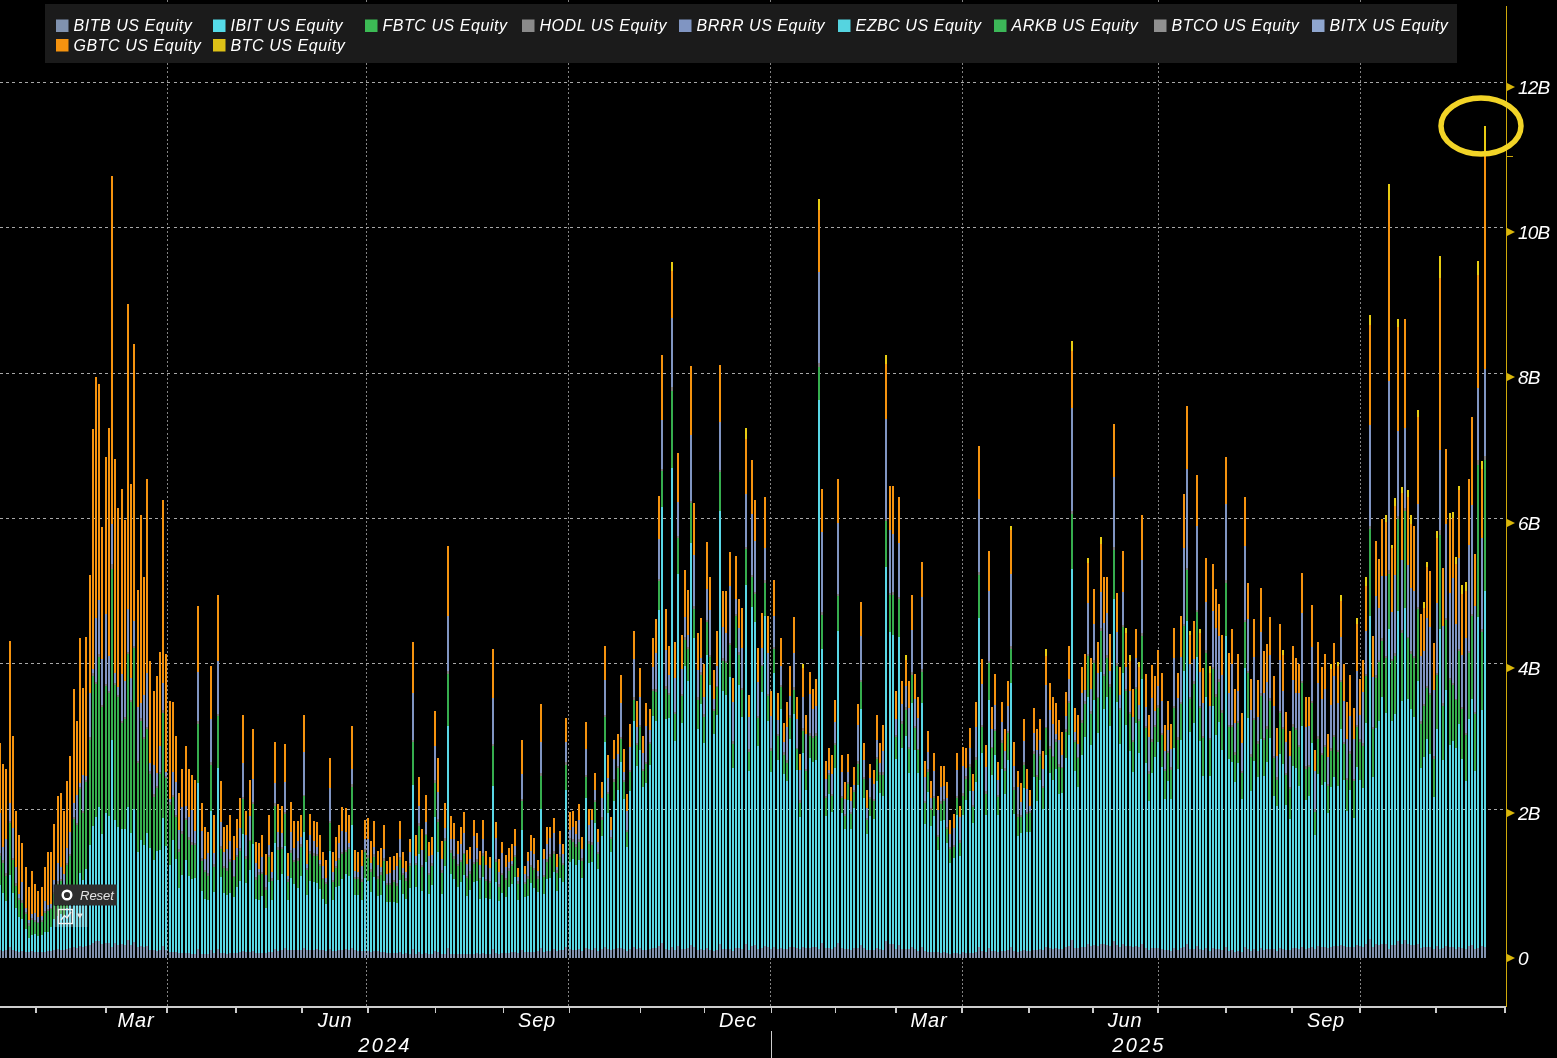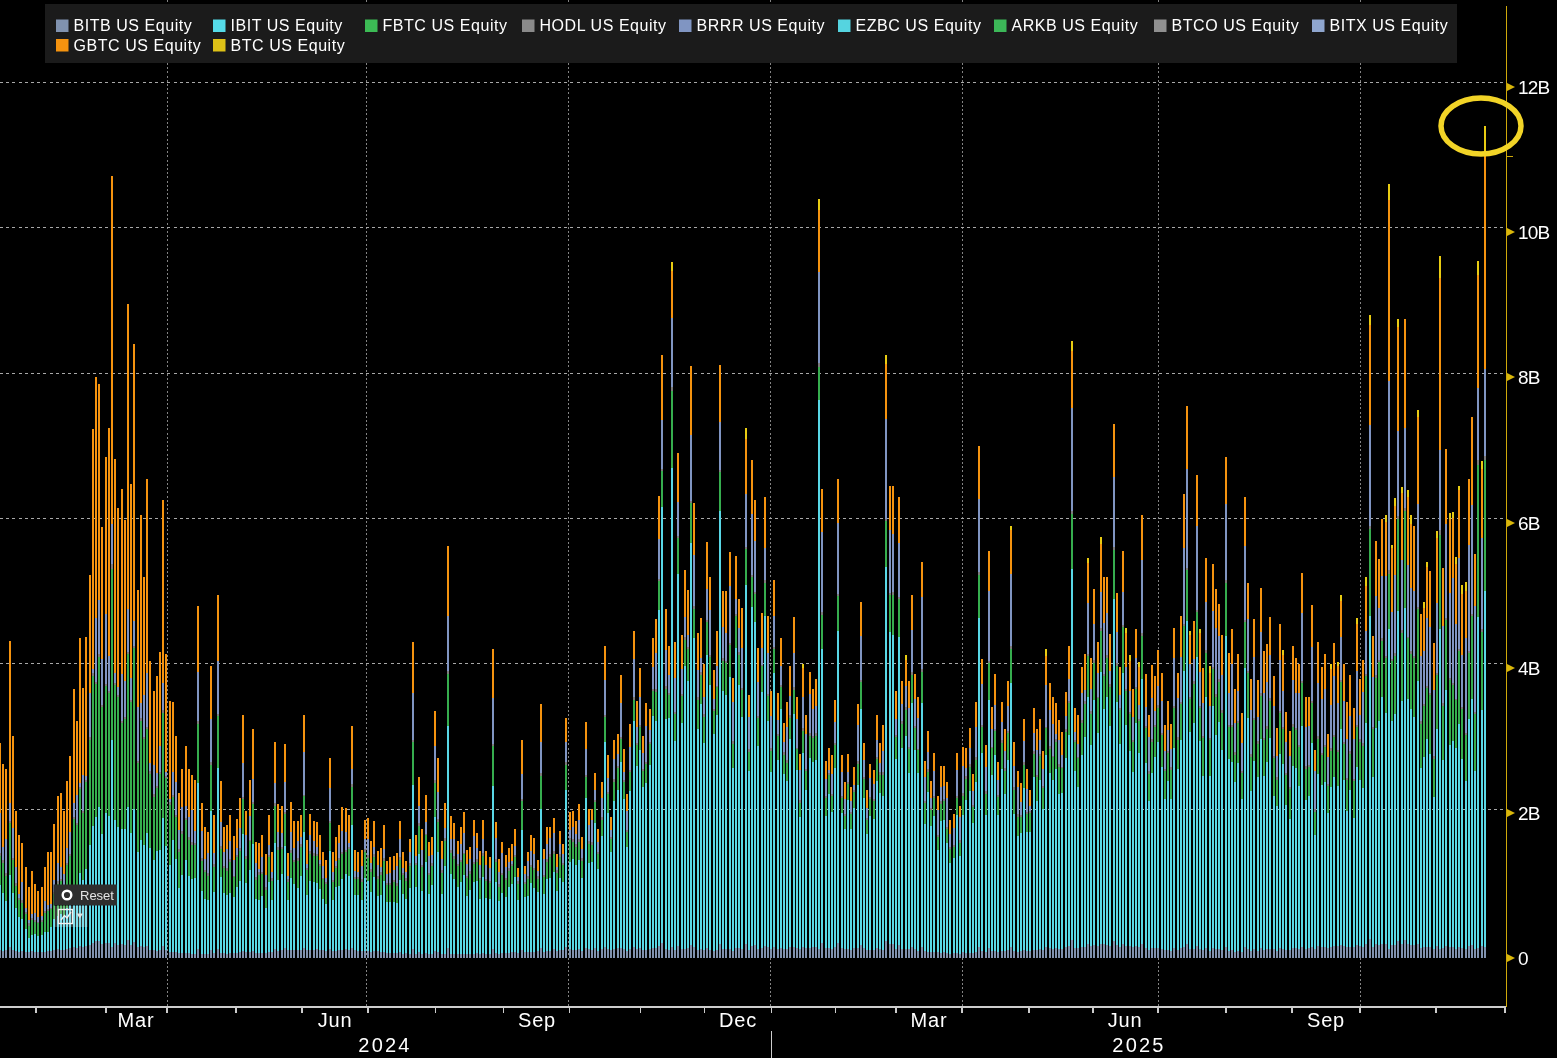--- a/index.html
+++ b/index.html
@@ -1,15 +1,15 @@
 <!DOCTYPE html>
 <html><head><meta charset="utf-8"><title>chart</title>
 <style>
  html,body { margin:0; padding:0; background:#000; }
- #wrap { position:relative; width:1557px; height:1058px; overflow:hidden; }
+ #wrap { position:relative; width:1557px; height:1058px; overflow:hidden;font-style:italic; }
 </style></head>
 <body>
 <div id="wrap"><svg width="1557" height="1058" viewBox="0 0 1557 1058">
 <style>
  .ax { font-family:"Liberation Sans",sans-serif; font-size:20px; fill:#ffffff; }
  .axr { font-family:"Liberation Sans",sans-serif; font-size:19px; letter-spacing:-0.8px; fill:#ffffff; }
  .yr { font-family:"Liberation Sans",sans-serif; font-size:20px; letter-spacing:2.2px; fill:#ffffff; }
  .mo { font-family:"Liberation Sans",sans-serif; font-size:20px; letter-spacing:0.8px; fill:#ffffff; }
  .lg { font-family:"Liberation Sans",sans-serif; font-size:16px; letter-spacing:0.55px; fill:#ffffff; }
 </style>

